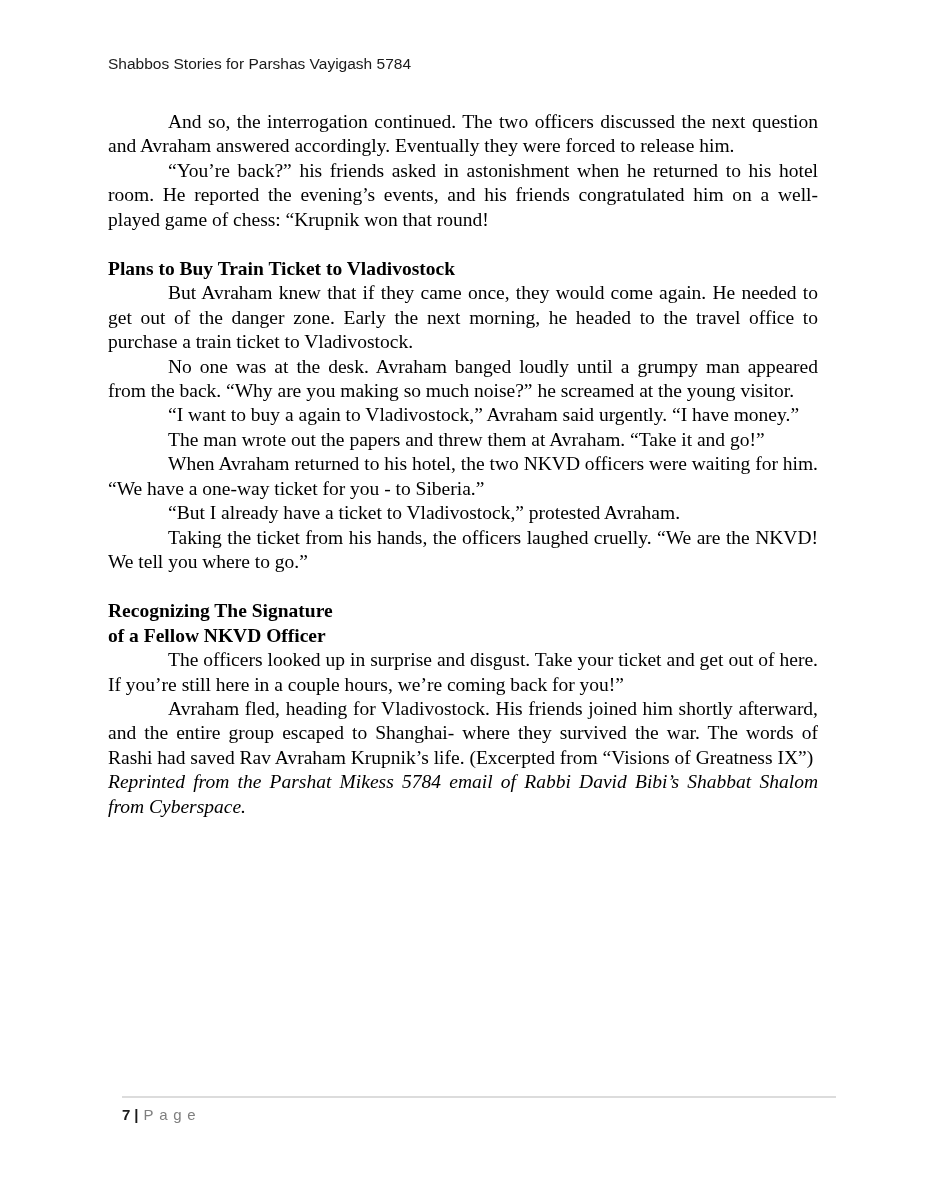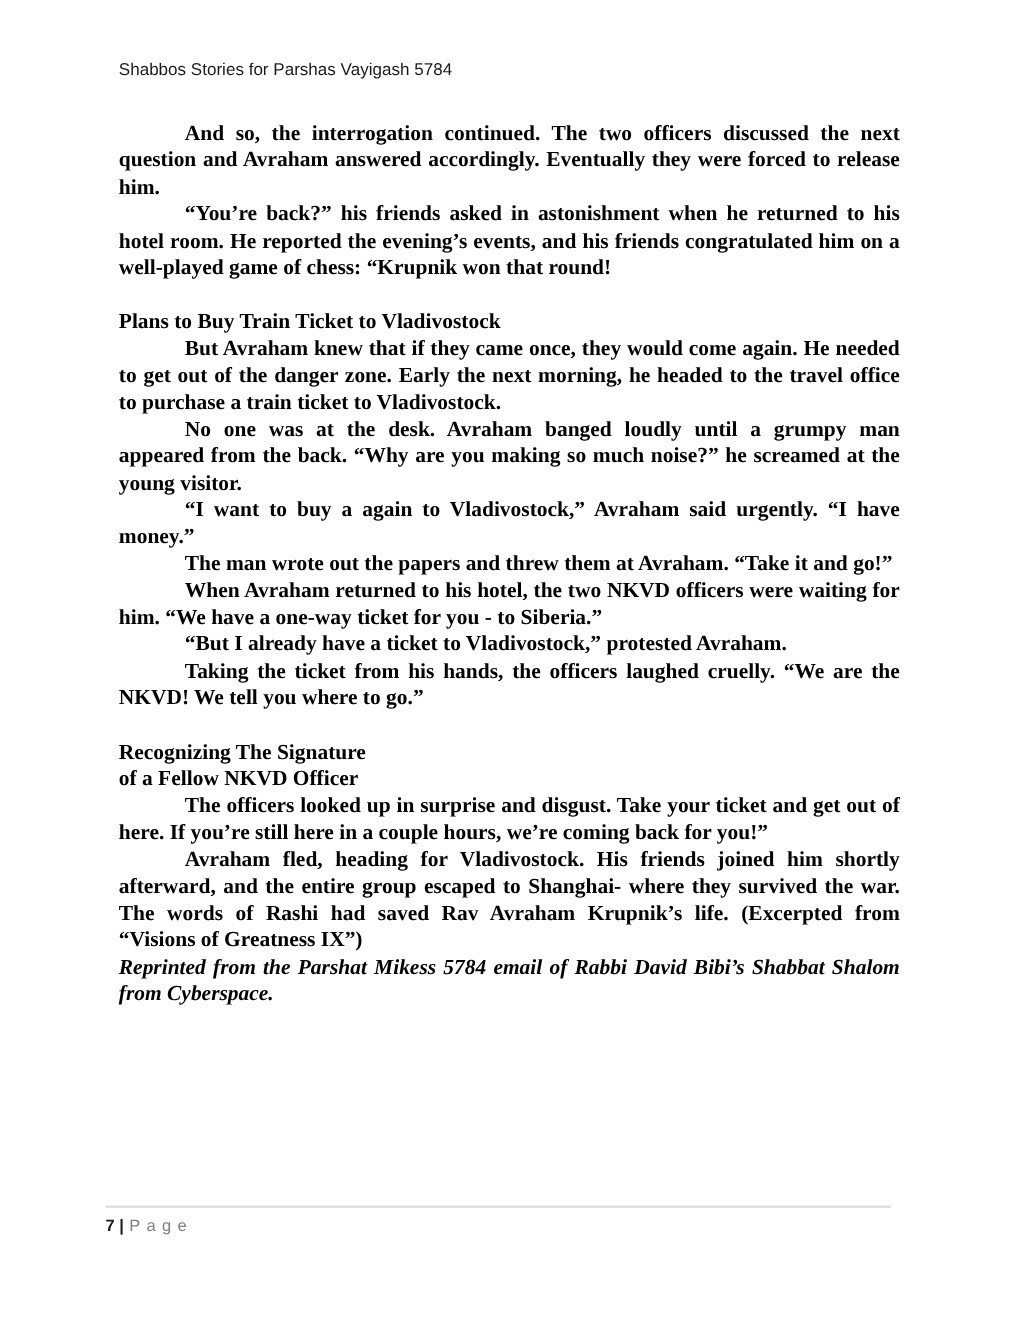--- a/index.html
+++ b/index.html
@@ -29,41 +29,40 @@
     width: 710px;
     font-family: "Liberation Serif", serif;
     font-size: 19.5px;
     line-height: 24.4px;
     color: #000000;
     text-align: justify;
   }
   .doc-body p {
     margin: 0;
     text-indent: 60px;
-    font-weight: bold;
   }
   .doc-body p.no-indent {
     text-indent: 0;
   }
   .section-heading {
     margin: 25px 0 0 0;
     font-weight: bold;
     text-align: left;
     text-indent: 0;
     white-space: pre-line;
     font-size: 19.5px;
     line-height: 24.4px;
   }
   .reprint-note {
     margin-top: 25px;
     font-style: italic;
   }
   .page-footer {
     position: absolute;
-    left: 96px;
+    left: 122px;
     top: 1096px;
     width: 714px;
     border-top: 2px solid #dcdcdc;
     padding-top: 8px;
     font-family: "Liberation Sans", sans-serif;
     font-size: 15px;
     color: #000000;
   }
   .page-footer .num {
     font-weight: bold;

